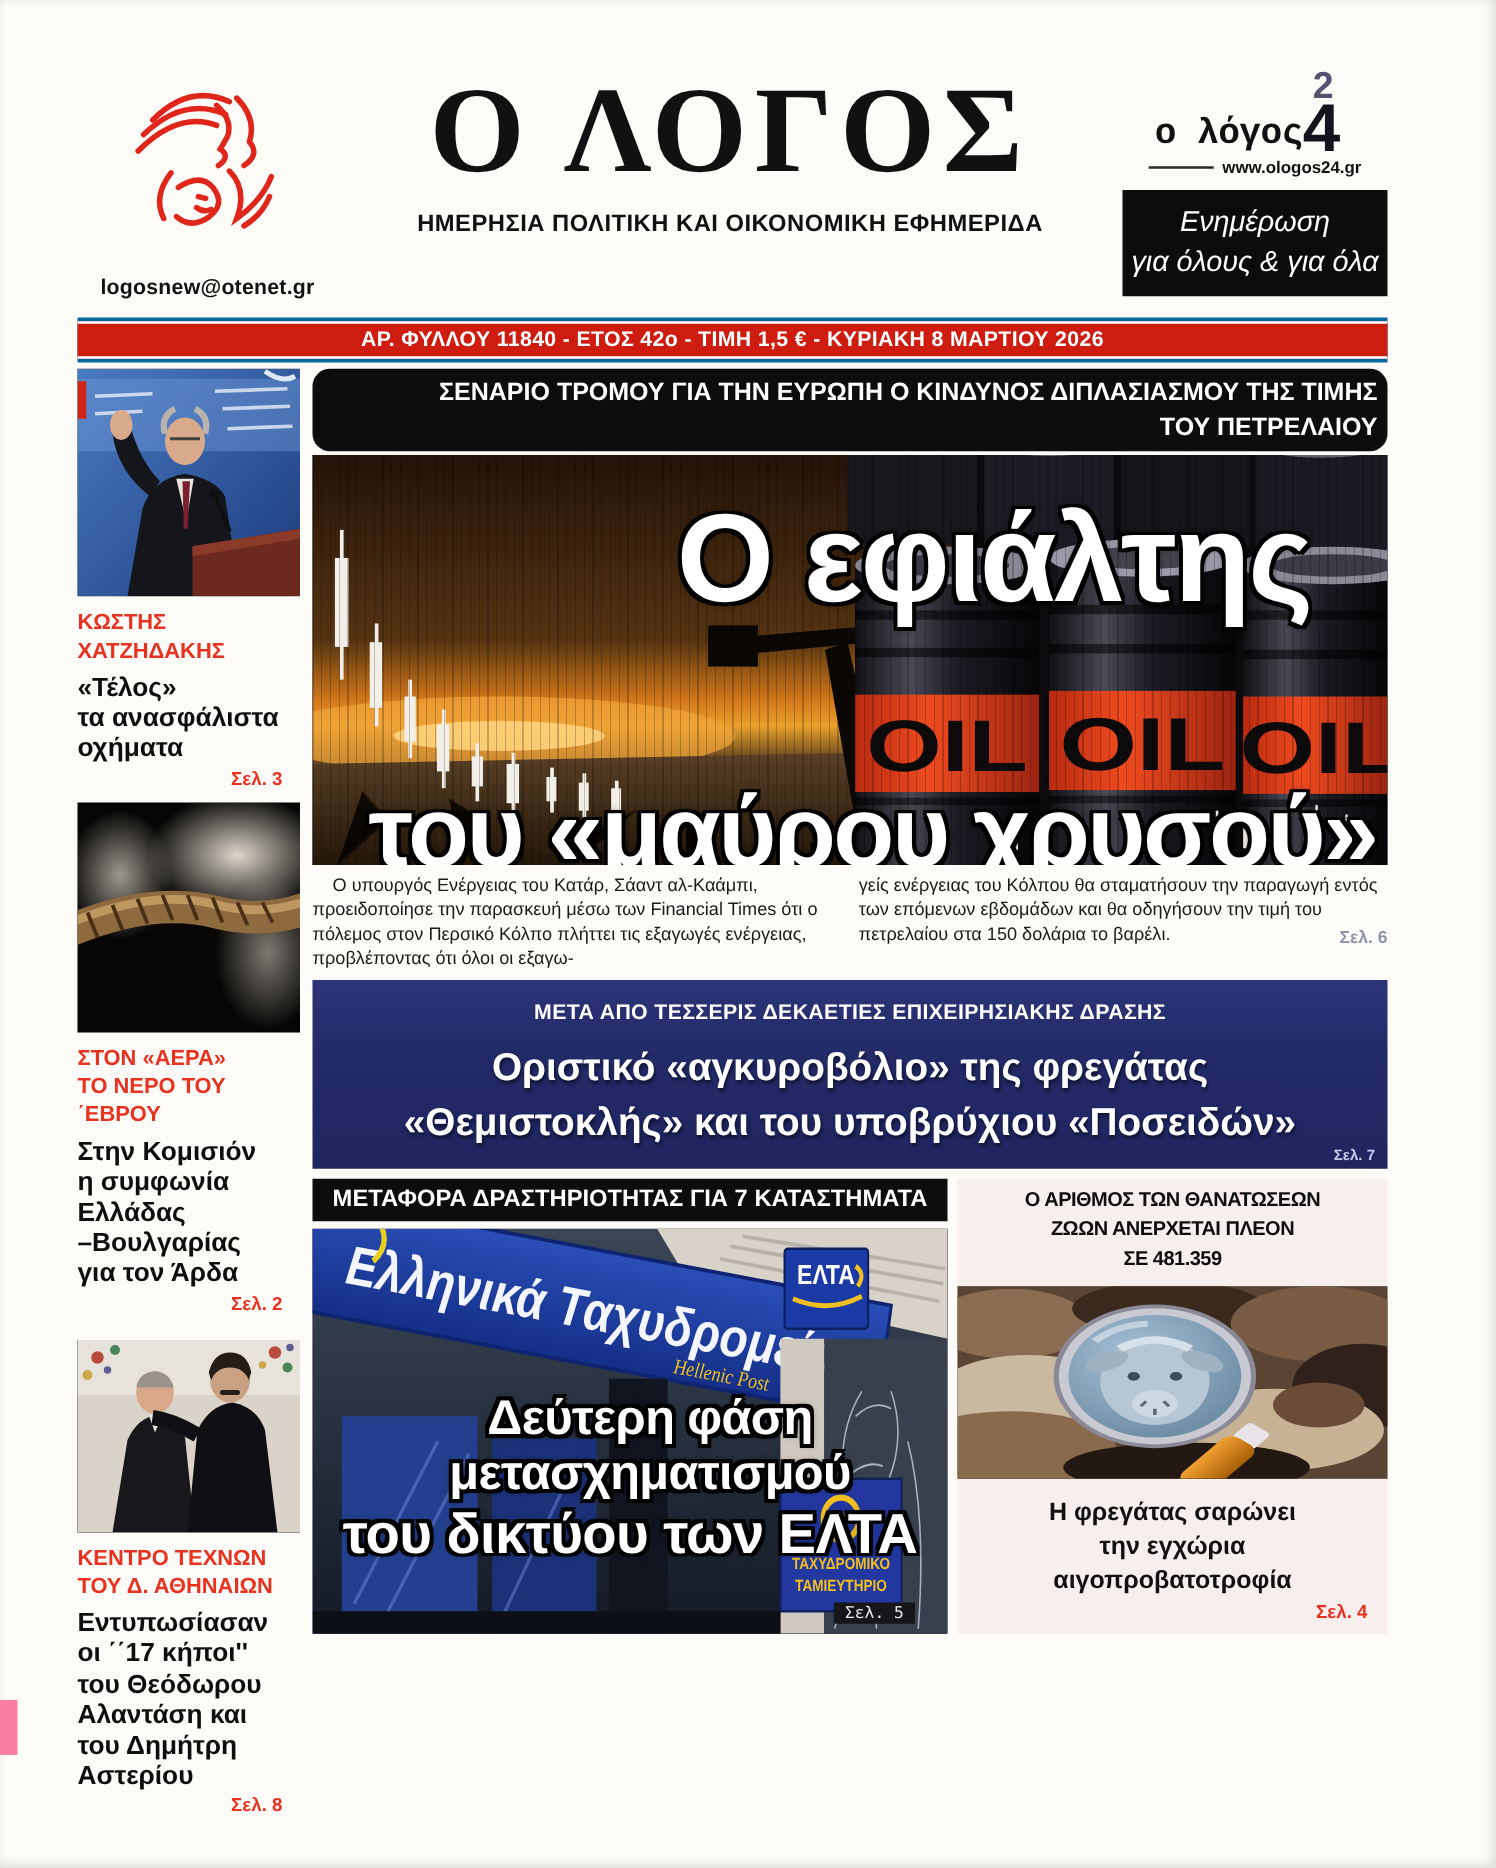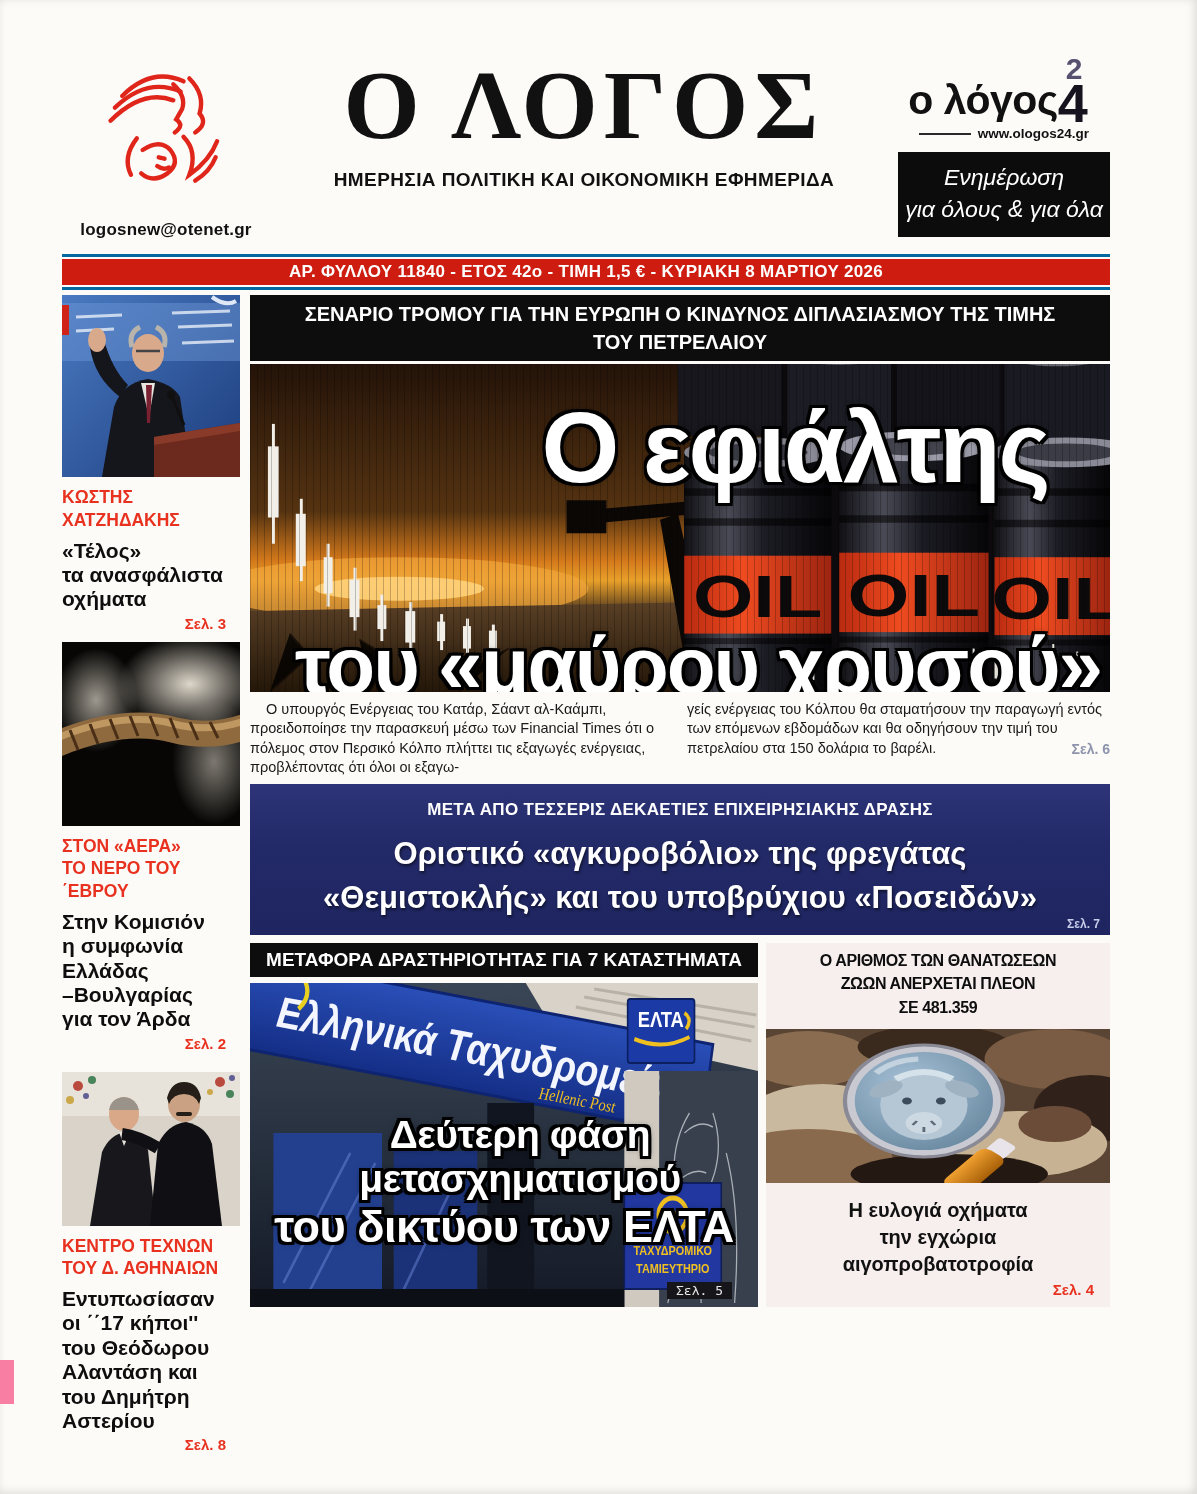--- a/index.html
+++ b/index.html
@@ -12,21 +12,21 @@
   .masthead{display:flex;align-items:flex-start;height:196px;}
   .m-left{width:208px;text-align:center;padding-top:4px;flex:none;}
   .m-left svg{width:148px;height:146px;display:block;margin:0 auto;}
   .m-email{font-weight:bold;font-size:17px;margin-top:16px;letter-spacing:.2px;}
   .m-center{flex:1;text-align:center;min-width:0;}
   .m-title{font-family:"Liberation Serif", serif;font-weight:bold;font-size:98px;line-height:1.05;
            letter-spacing:6px;margin-top:0;}
   .m-sub{font-size:19px;font-weight:bold;margin-top:12px;letter-spacing:.4px;}
   .m-right{width:212px;flex:none;padding-top:22px;}
   .logo24{text-align:center;height:64px;position:relative;}
-  .l24-text{font-size:41px;font-weight:bold;letter-spacing:-.5px;}
+  .l24-text{font-size:29px;font-weight:bold;letter-spacing:-.5px;font-family:Liberation Mono, monospace;}
   .l24-num{display:inline-block;position:relative;width:42px;height:56px;vertical-align:-18px;}
   .l24-2{position:absolute;top:-24px;left:8px;font-size:30px;font-weight:bold;color:#57506e;}
   .l24-4{position:absolute;top:-4px;left:0;font-size:54px;font-weight:bold;color:#16121e;}
   .l24-siteline{display:flex;align-items:center;justify-content:center;margin-top:-6px;}
   .l24-dash{display:inline-block;width:52px;height:2px;background:#2a2a2a;margin-right:7px;}
   .l24-site{font-size:13.5px;font-weight:bold;}
   .tagline-box{margin-top:12px;background:#0c0c0c;color:#fff;font-style:italic;font-size:23px;
                text-align:center;padding:9px 2px 12px;line-height:1.4;white-space:pre-line;}
 
   
@@ -41,22 +41,22 @@
 
   
   .side-photo{width:178px;position:relative;overflow:hidden;background:#222;}
   .sp1{height:182px;}.sp2{height:184px;margin-top:10px;}.sp3{height:154px;margin-top:20px;}
   .side-photo svg{display:block;width:100%;height:100%;}
   .side-kicker{color:#e8321f;font-weight:bold;font-size:17.5px;line-height:1.3;margin-top:9px;white-space:pre-line;}
   .side-title{color:#0e0e0e;font-weight:bold;font-size:21px;line-height:1.16;margin-top:7px;white-space:pre-line;}
   .side-ref{color:#e8321f;font-weight:bold;font-size:15px;text-align:right;padding-right:14px;margin-top:3px;}
 
   
-  .lead-kicker{background:#0d0d0d;color:#fff;font-weight:bold;font-size:20px;text-align:center;
-               line-height:1.4;padding:5px 8px;white-space:pre-line;}
+  .lead-kicker{background:#0d0d0d;color:#fff;font-weight:bold;font-size:20px;text-align:right;
+               line-height:1.4;padding:5px 8px;white-space:pre-line;border-radius:14px;}
   .oil-hero{position:relative;height:328px;margin-top:3px;background:#120d08;overflow:hidden;}
   .oil-hero svg{position:absolute;inset:0;width:100%;height:100%;}
   .scanlines{position:absolute;inset:0;background:repeating-linear-gradient(90deg,rgba(0,0,0,.22) 0 1px,transparent 1px 7px);pointer-events:none;}
   .outl{color:#fff;font-weight:bold;
         text-shadow:-3px -3px 0 #000,0 -3px 0 #000,3px -3px 0 #000,-3px 0 0 #000,3px 0 0 #000,
                     -3px 3px 0 #000,0 3px 0 #000,3px 3px 0 #000,0 0 7px rgba(0,0,0,.65);}
   .hero-h1{position:absolute;top:26px;left:230px;right:0;text-align:center;font-size:100px;letter-spacing:-2px;}
   .hero-h2{position:absolute;top:256px;left:0;right:0;text-align:center;font-size:80px;letter-spacing:-2px;margin-left:36px;}
   .hero-body{display:flex;gap:14px;margin-top:8px;font-size:14.5px;line-height:1.33;color:#1a1a1a;}
   .hb-col{flex:1;min-width:0;}
@@ -529,21 +529,21 @@
                 <circle cx="100" cy="72" r="3.5" fill="#3c4c5c"></circle>
                   <circle cx="124" cy="72" r="3.5" fill="#3c4c5c"></circle>
                 <ellipse cx="112" cy="94" rx="13" ry="11" fill="#cdd9e2"></ellipse>
                 <path d="M107,92 l-3,4 M117,92 l3,4" stroke="#5a6a78" stroke-width="2"></path>
                 <path d="M112,98 l0,5" stroke="#5a6a78" stroke-width="2"></path>
                 <circle cx="112" cy="72" r="52" fill="none" stroke="#c9c9d2" stroke-width="6"></circle>
                 <circle cx="112" cy="72" r="56" fill="none" stroke="#8a8a96" stroke-width="3"></circle>
                 <path d="M78,44 a44,44 0 0 1 30,-14" stroke="#ffffff" stroke-width="5" fill="none" opacity=".45"></path>
               </svg>
             </div>
-            <div class="sheep-sub">Η ευλογιά οχήματα
+            <div class="sheep-sub">Η φρεγάτας σαρώνει
 την εγχώρια
 αιγοπροβατοτροφία</div>
             <div class="sheep-ref">Σελ. 4</div>
           </div>
         </div>
 
       </div>
     </div>
   </div>
 

